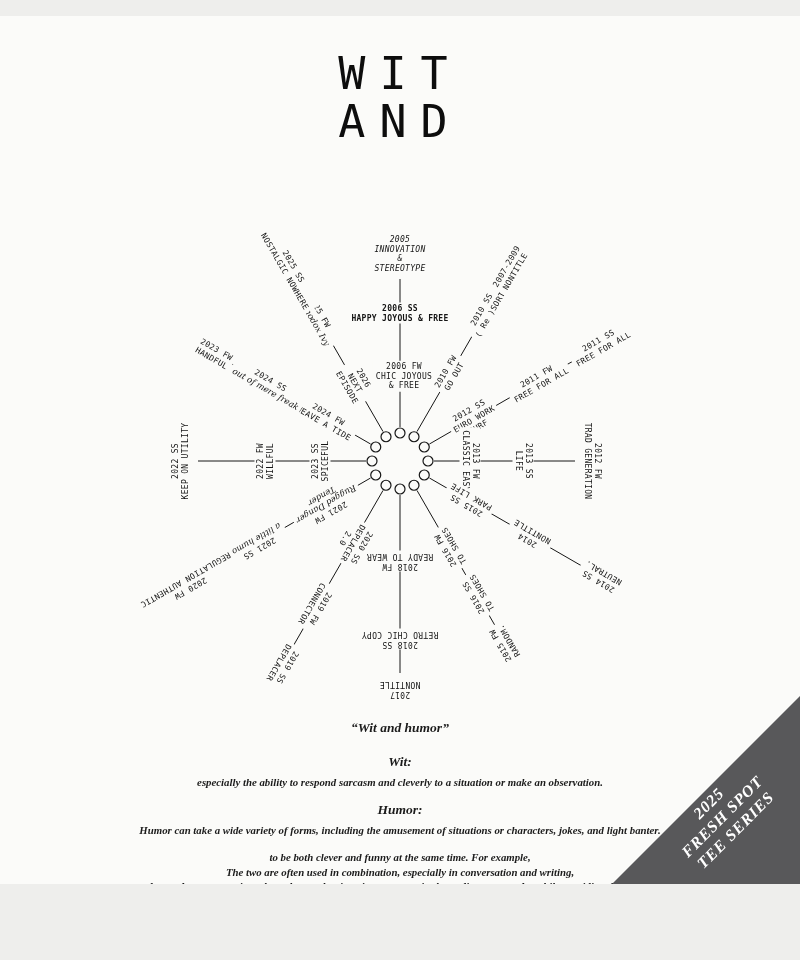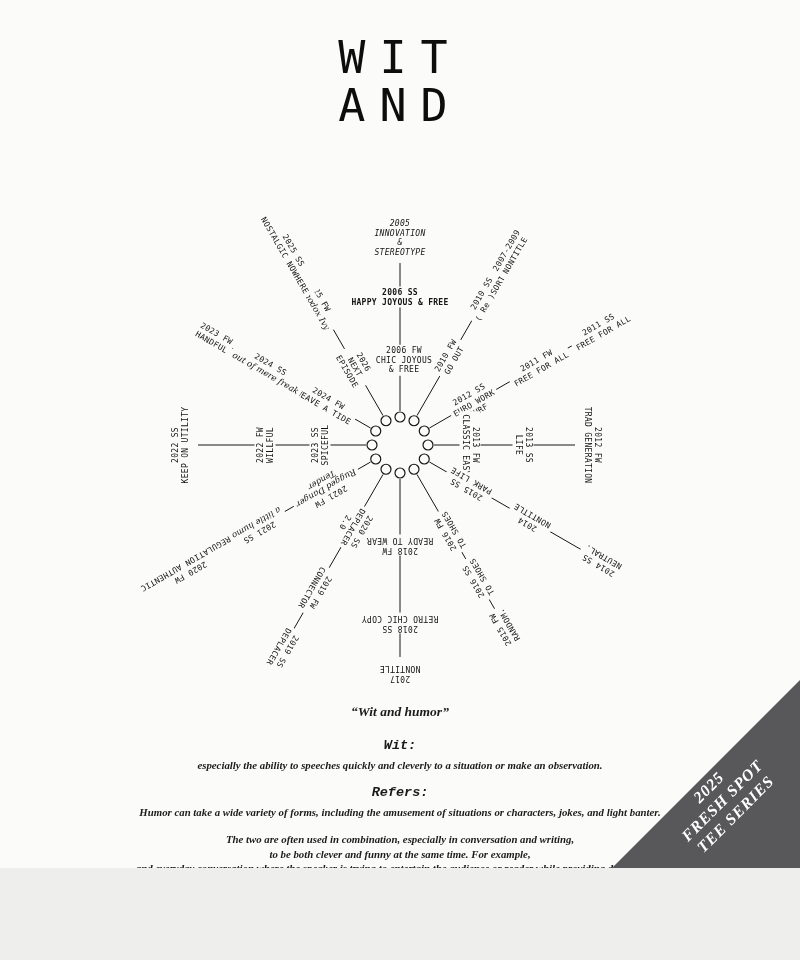--- a/index.html
+++ b/index.html
@@ -1,33 +1,33 @@
 <!DOCTYPE html>
 <html><head>
 <meta charset="utf-8">
 <style>
   html,body{margin:0;padding:0;background:#eeeeec;}
-  .poster{position:relative;width:800px;height:868px;margin:0 auto;background:#fbfbf9;overflow:hidden;
+  .poster{position:relative;width:800px;height:868px;margin:16px auto;background:#fbfbf9;overflow:hidden;
           font-family:"DejaVu Sans Mono", monospace;color:#111;}
   
   .title{position:absolute;top:34px;left:0;width:100%;text-align:center;}
   .title .t-line{font-family:"DejaVu Sans Mono",monospace;font-size:45px;line-height:48px;
                  letter-spacing:14px;font-weight:400;color:#0d0d0d;}
   
   .diagram{position:absolute;inset:0;}
   .diagram svg{position:absolute;left:0;top:0;}
   .lbl{position:absolute;background:#fbfbf9;padding:1px 3px;text-align:center;
        font-size:8px;line-height:9.5px;letter-spacing:0.3px;white-space:nowrap;color:#141414;}
   .lbl .casual{font-family:"DejaVu Serif",serif;font-style:italic;font-size:8.5px;letter-spacing:0;}
   
   .footer{position:absolute;top:704px;left:0;width:100%;text-align:center;
           font-family:"Liberation Serif","DejaVu Serif",serif;font-style:italic;font-weight:bold;color:#1b1b1b;}
   .f-head{font-size:13.5px;margin-bottom:18px;text-align:center;}
   .f-sec{margin-bottom:13px;}
-  .f-sec .s-title{font-size:13.5px;margin-bottom:5px;font-family:Liberation Mono, monospace;}
+  .f-sec .s-title{font-size:13.5px;margin-bottom:5px;}
   .f-sec .s-line{font-size:10.8px;line-height:14.2px;}
   .f-sec.no-title{margin-top:9px;}
   
   .ribbon{position:absolute;right:0;bottom:0;width:188px;height:188px;background:#58585a;
           clip-path:polygon(0 100%,100% 0,100% 100%);}
   .ribbon-text{position:absolute;left:-20px;top:92px;width:260px;transform:rotate(-45deg);
                text-align:center;color:#fff;font-family:"Liberation Serif","DejaVu Serif",serif;
                font-style:italic;font-weight:bold;font-size:16px;line-height:19px;letter-spacing:1px;}
 </style>
 </head>
@@ -220,29 +220,29 @@
           <div>NOSTALGIC NOWHERE</div>
         </div>
       </div>
   </div>
 
   <div class="footer">
     <div class="f-head">“Wit and humor”</div>
     <div id="footer-sections">
         <div class="f-sec">
           <div class="s-title">Wit:</div>
-          <div class="s-line">especially the ability to speeches quickly and cleverly to a situation or make an observation.</div>
+          <div class="s-line">especially the ability to respond sarcasm and cleverly to a situation or make an observation.</div>
         </div>
         <div class="f-sec">
-          <div class="s-title">Refers:</div>
+          <div class="s-title">Humor:</div>
           <div class="s-line">Humor can take a wide variety of forms, including the amusement of situations or characters, jokes, and light banter.</div>
         </div>
         <div class="f-sec no-title">
+          <div class="s-line">to be both clever and funny at the same time. For example,</div>
           <div class="s-line">The two are often used in combination, especially in conversation and writing,</div>
-          <div class="s-line">to be both clever and funny at the same time. For example,</div>
           <div class="s-line">and everyday conversation where the speaker is trying to entertain the audience or reader while providing deep insight.</div>
         </div>
       </div>
   </div>
 
   <div class="ribbon" style="background: rgb(88, 88, 90);">
     <div class="ribbon-text" style="color: rgb(255, 255, 255);">
       <div>2025</div>
       <div>FRESH SPOT</div>
       <div>TEE SERIES</div>

